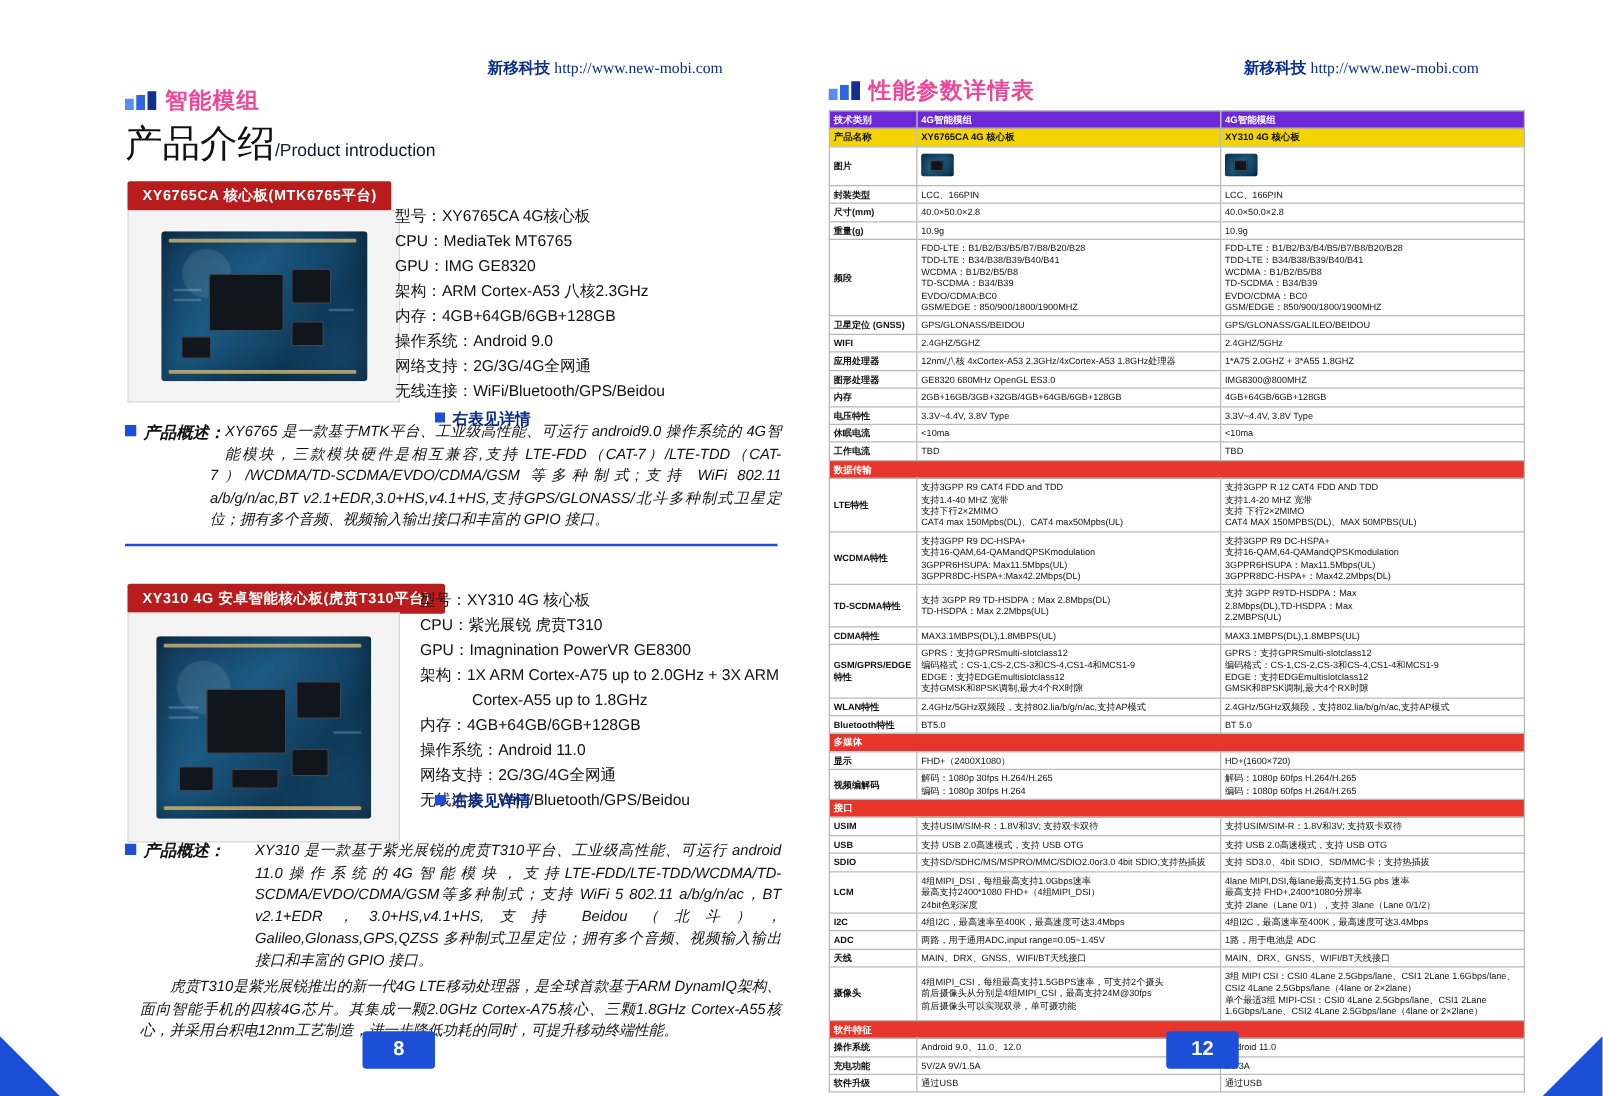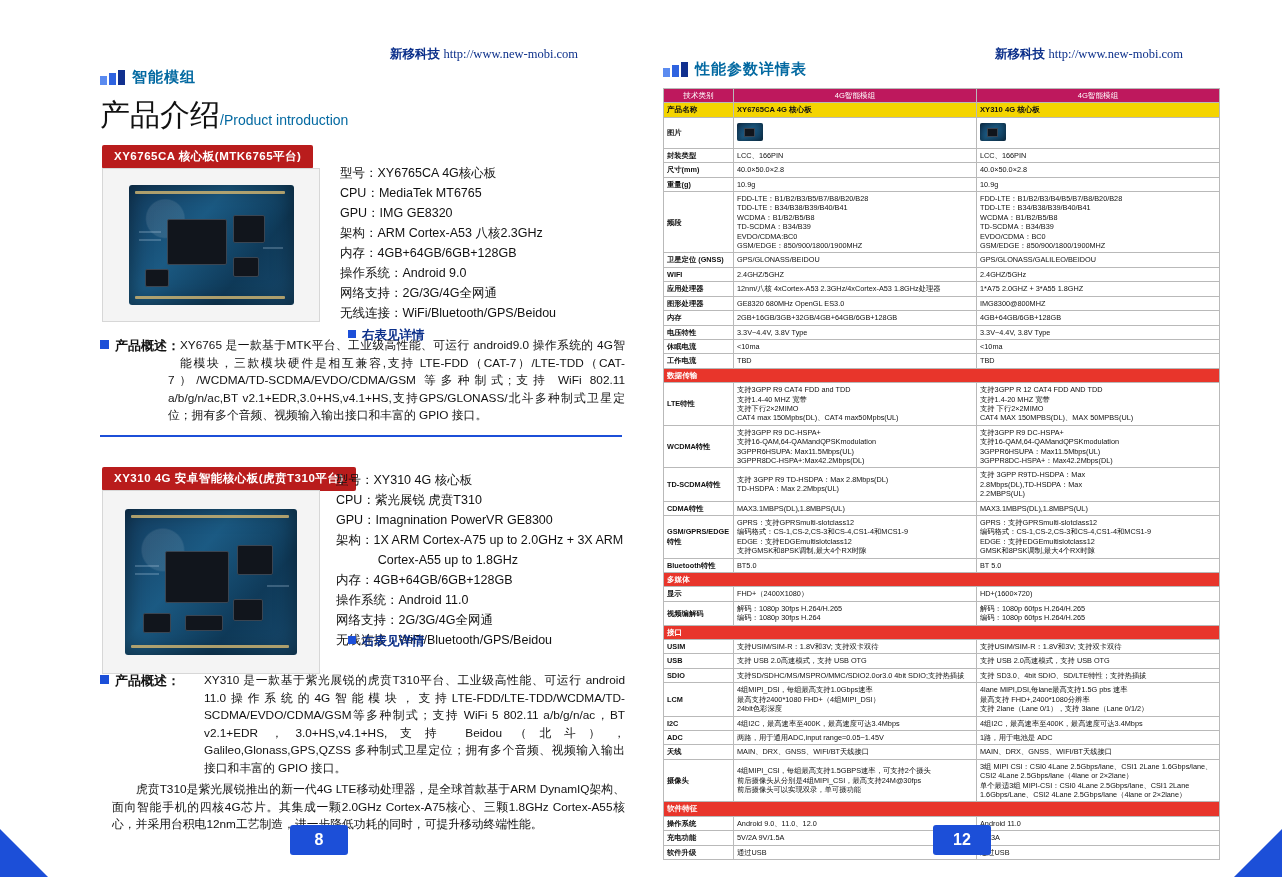--- a/index.html
+++ b/index.html
@@ -24,25 +24,25 @@
   .brand-left{left:390px;}
   .brand-right{left:995px;}
 
   
   .sec-head{position:absolute;display:flex;align-items:center;gap:7px;}
   .bars{display:flex;align-items:flex-end;gap:2px;}
   .bars i{display:block;width:7px;background:#1c4fd8;}
   .bars i:nth-child(1){height:9px;background:#5b8bf0;}
   .bars i:nth-child(2){height:12px;background:#2f63e0;}
   .bars i:nth-child(3){height:15px;background:#11308f;}
-  .sec-head .t{font-size:15px;font-weight:bold;color:#0369a1;letter-spacing:1px;}
+  .sec-head .t{font-size:18px;font-weight:bold;color:#ec4899;letter-spacing:1px;}
 
   
   .pi-title{position:absolute;left:100px;top:95px;font-size:30px;color:#111;font-family:"Liberation Serif",serif;}
-  .pi-title .sub{font-size:14px;font-family:"Liberation Sans",sans-serif;color:#0369a1;}
+  .pi-title .sub{font-size:14px;font-family:"Liberation Sans",sans-serif;color:#0f172a;}
 
   .prod-tag{
     position:absolute;background:#b91c1c;color:#fff;font-size:11.5px;font-weight:bold;
     padding:4px 12px 5px 12px;border-radius:2px;letter-spacing:.5px;
   }
   .prod-tag.t1{left:102px;top:145px;}
   .prod-tag.t2{left:102px;top:467px;}
 
   .board{
     position:absolute;border:1px solid #d7d7d7;background:#f4f4f4;overflow:hidden;
@@ -56,31 +56,31 @@
       linear-gradient(130deg,#123b5e 0%,#1b5a83 38%,#0f3a59 70%,#17496d 100%);
     box-shadow:inset 0 0 22px rgba(0,0,0,.45);
   }
   .pcb.p1{left:26px;top:16px;width:165px;height:120px;}
   .pcb.p2{left:22px;top:18px;width:172px;height:146px;}
   .chip{position:absolute;background:#11151c;border:1px solid #3a4552;border-radius:2px;}
   .pad{position:absolute;background:#c9b070;border-radius:1px;opacity:.85;}
   .trace{position:absolute;background:rgba(190,215,235,.25);}
 
   .spec-list{position:absolute;font-size:12.5px;line-height:20px;color:#111;}
-  .spec-list.s1{left:340px;top:163px;}
+  .spec-list.s1{left:316px;top:163px;}
   .spec-list.s2{left:336px;top:470px;}
 
   .see-right{position:absolute;font-size:12.5px;color:#0b2f8a;font-weight:bold;}
   .see-right.r1{left:348px;top:327px;}
   .see-right.r2{left:348px;top:633px;}
   .see-right .sq{display:inline-block;width:8px;height:8px;background:#1c4fd8;margin-right:6px;position:relative;top:-1px;}
 
   .divider{position:absolute;left:100px;width:522px;height:2px;background:#1c4fd8;top:435px;}
 
-  .overview{position:absolute;left:100px;width:525px;}
+  .overview{position:absolute;left:100px;width:525px;font-style:italic;}
   .overview.o1{top:337px;}
   .overview.o2{top:672px;}
   .ov-label{font-size:13px;font-weight:bold;color:#111;float:left;}
   .ov-label .sq{display:inline-block;width:9px;height:9px;background:#1c4fd8;margin-right:6px;position:relative;top:-1px;}
   .ov-body{font-size:11.8px;line-height:17.5px;color:#111;text-align:justify;}
   .ov-body p{margin:0;}
   .ov-body p.indent{text-indent:24px;margin-top:2px;margin-left:12px;}
 
   
   .pagenum{
@@ -94,21 +94,21 @@
   .corner.r{right:0;border-bottom:48px solid #1c4fd8;border-left:48px solid transparent;}
   table.spec{
     position:absolute;left:663px;top:88px;width:556px;
     border-collapse:collapse;font-size:7.3px;line-height:9.4px;color:#111;
     table-layout:fixed;
   }
   table.spec td,table.spec th{border:1px solid #b9b9b9;padding:2px 3px;vertical-align:middle;}
   table.spec col.c0{width:70px;}
   table.spec col.c1{width:243px;}
   table.spec col.c2{width:243px;}
-  .hdr td{background:#be185d;color:#fff;font-weight:normal;font-size:7.6px;text-align:center;}
+  .hdr td{background:#6d28d9;color:#fff;font-weight:bold;font-size:7.6px;}
   .subhdr td{background:#f4d400;color:#111;font-weight:bold;font-size:7.6px;}
   .cat td{background:#e8352b;color:#fff;font-weight:bold;font-size:7.6px;}
   .lbl{font-weight:bold;background:#fff;}
   .img-cell{height:26px;text-align:left;}
   .mini{
     display:inline-block;width:26px;height:18px;border-radius:2px;
     background:linear-gradient(130deg,#123b5e,#1b5a83 45%,#0f3a59);
     position:relative;box-shadow:inset 0 0 6px rgba(0,0,0,.5);
   }
   .mini:after{content:"";position:absolute;left:7px;top:5px;width:9px;height:7px;background:#10151c;border:1px solid #3a4552;}
@@ -371,20 +371,25 @@
           <td class="nowrap">GPRS：支持GPRSmulti-slotclass12
 编码格式：CS-1,CS-2,CS-3和CS-4,CS1-4和MCS1-9
 EDGE：支持EDGEmultislotclass12
 支持GMSK和8PSK调制,最大4个RX时隙</td>
           <td class="nowrap">GPRS：支持GPRSmulti-slotclass12
 编码格式：CS-1,CS-2,CS-3和CS-4,CS1-4和MCS1-9
 EDGE：支持EDGEmultislotclass12
 GMSK和8PSK调制,最大4个RX时隙</td>
         </tr>
         <tr>
+          <td class="lbl">WLAN特性</td>
+          <td>2.4GHz/5GHz双频段，支持802.lia/b/g/n/ac,支持AP模式</td>
+          <td>2.4GHz/5GHz双频段，支持802.lia/b/g/n/ac,支持AP模式</td>
+        </tr>
+        <tr>
           <td class="lbl">Bluetooth特性</td>
           <td>BT5.0</td>
           <td>BT 5.0</td>
         </tr>
         <tr class="cat">
           <td colspan="3">多媒体</td>
         </tr>
         <tr>
           <td class="lbl">显示</td>
           <td>FHD+（2400X1080）</td>
@@ -406,21 +411,21 @@
           <td>支持USIM/SIM-R：1.8V和3V; 支持双卡双待</td>
         </tr>
         <tr>
           <td class="lbl">USB</td>
           <td>支持 USB 2.0高速模式，支持 USB OTG</td>
           <td>支持 USB 2.0高速模式，支持 USB OTG</td>
         </tr>
         <tr>
           <td class="lbl">SDIO</td>
           <td>支持SD/SDHC/MS/MSPRO/MMC/SDIO2.0or3.0 4bit SDIO;支持热插拔</td>
-          <td>支持 SD3.0、4bit SDIO、SD/LTE特性；支持热插拔</td>
+          <td>支持 SD3.0、4bit SDIO、SD/MMC卡；支持热插拔</td>
         </tr>
         <tr>
           <td class="lbl">LCM</td>
           <td class="nowrap">4组MIPI_DSI，每组最高支持1.0Gbps速率
 最高支持2400*1080 FHD+（4组MIPI_DSI）
 24bit色彩深度</td>
           <td class="nowrap">4lane MIPI,DSI,每lane最高支持1.5G pbs 速率
 最高支持 FHD+,2400*1080分辨率
 支持 2lane（Lane 0/1），支持 3lane（Lane 0/1/2）</td>
         </tr>

